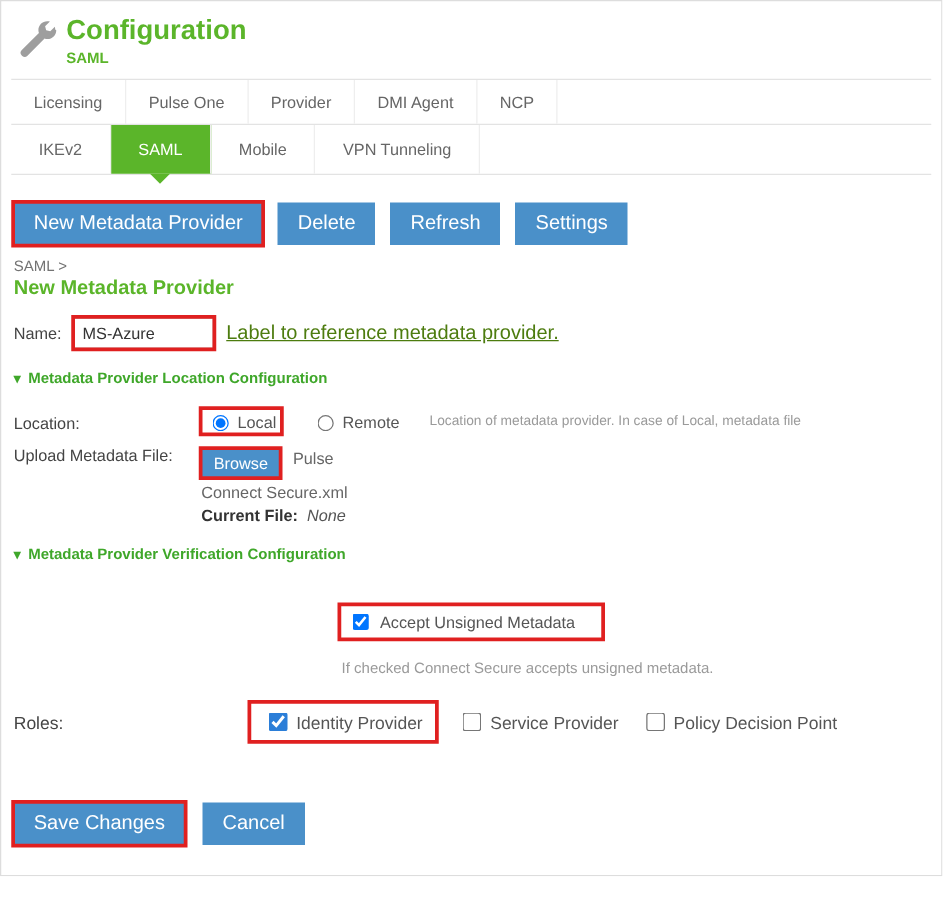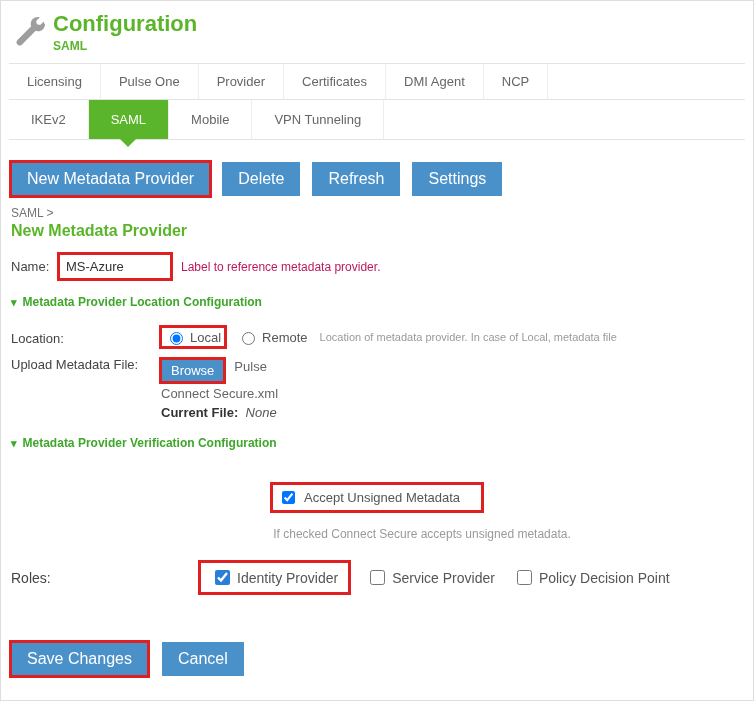--- a/index.html
+++ b/index.html
@@ -51,33 +51,33 @@
 
   .crumb { color: #737373; font-size: 12px; margin: 8px 0 2px 2px; }
   .form-title { color: #5bb52a; font-size: 16px; font-weight: 600; margin: 2px 0 14px 2px; }
 
   .row { display: flex; align-items: center; margin: 8px 2px; }
   .lbl { width: 48px; color: #444; }
   .input {
     border: 1px solid #bbb; padding: 4px 6px; font-size: 13px;
     font-family: inherit; color: #333; width: 112px;
   }
-  .hint { color: #be185d; font-size: 12px; margin-left: 10px; }
+  .hint { color: #4d7c0f; font-size: 16px; margin-left: 10px; text-decoration: underline; }
 
   .section-head {
     color: #3fa72a; font-size: 12px; font-weight: 600;
     display: flex; align-items: center; gap: 6px; margin: 16px 0 18px 2px;
     cursor: pointer;
   }
   .caret { color: #3fa72a; font-size: 11px; }
 
   .loc-block { display: flex; margin: 6px 2px; align-items: flex-start; }
   .loc-left { width: 150px; color: #444; padding-top: 4px; }
   .loc-right { flex: 1; }
-  .radio-row { display: flex; align-items: center; gap: 8px; }
+  .radio-row { display: flex; align-items: center; gap: 20px; }
   .radio-grp { display: inline-flex; align-items: center; gap: 4px; padding: 2px 4px; }
   .loc-hint { color: #9a9a9a; font-size: 11px; }
 
   .browse-row { display: flex; align-items: flex-start; margin-top: 6px; }
   .browse-btn { background: #4a90c9; color: #fff; padding: 4px 10px; font-size: 13px; cursor: pointer; }
   .file-col { margin-left: 10px; color: #666; font-size: 13px; }
   .file-col .cfile { margin-top: 4px; }
   .file-col .cfile b { font-weight: 700; color: #333; }
   .file-col .cfile i { font-style: italic; color: #555; }
 
@@ -106,21 +106,20 @@
     <div class="title-block">
       <div class="title">Configuration</div>
       <div class="subtitle">SAML</div>
     </div>
   </div>
 
   <div class="tabs">
     <div class="tab">Licensing</div>
     <div class="tab">Pulse One</div>
     <div class="tab">Provider</div>
-    <div class="tab">Certificates</div>
     <div class="tab">DMI Agent</div>
     <div class="tab">NCP</div>
   </div>
   <div class="tabs2">
     <div class="tab2">IKEv2</div>
     <div class="tab2 active">SAML</div>
     <div class="tab2">Mobile</div>
     <div class="tab2">VPN Tunneling</div>
   </div>
 

